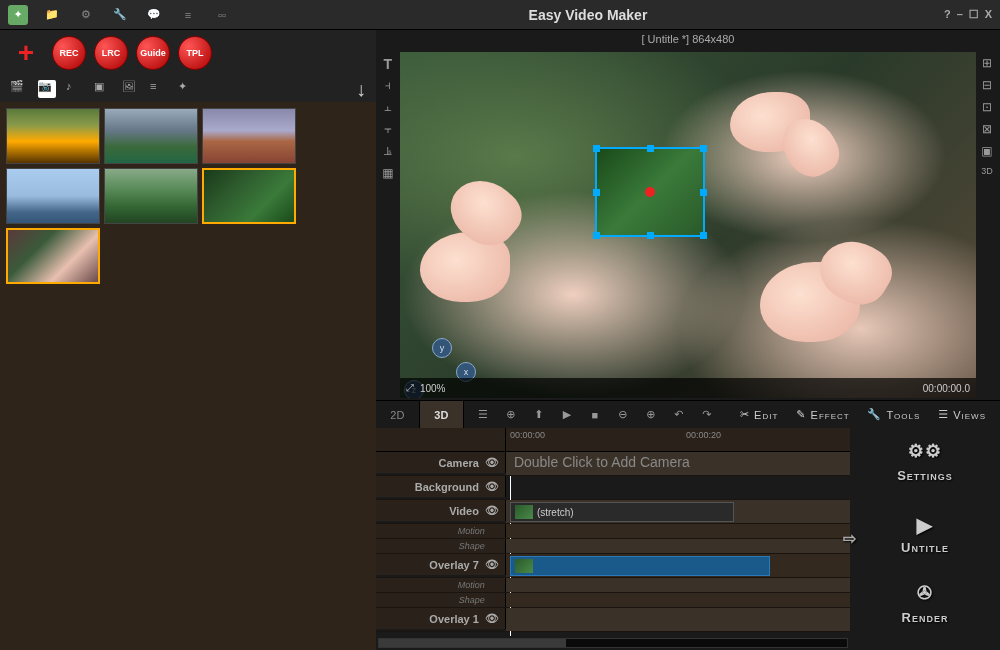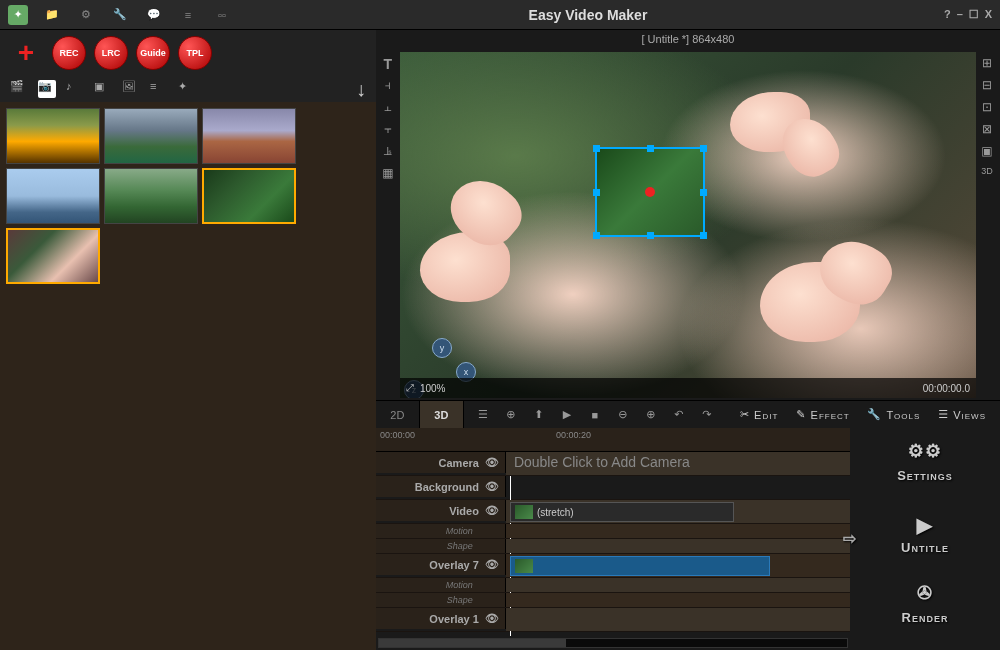--- a/index.html
+++ b/index.html
@@ -68,30 +68,30 @@
 .mode-tab { width: 44px; display: flex; align-items: center; justify-content: center; color: #888; cursor: pointer; border-right: 1px solid #000; }
 .mode-tab.active { background: #3a3228; color: #ddd; font-weight: bold; }
 .tl-icons { display: flex; gap: 10px; padding: 0 10px; align-items: center; }
 .tl-ico { width: 18px; height: 18px; color: #999; cursor: pointer; display: flex; align-items: center; justify-content: center; }
 .tl-sections { display: flex; gap: 18px; padding: 0 14px; align-items: center; flex: 1; }
 .tl-sec { color: #ccc; font-size: 11px; font-variant: small-caps; letter-spacing: 1px; cursor: pointer; display: flex; align-items: center; gap: 4px; }
 
 
 .timeline-wrap { display: flex; background: #1a1a1a; height: 222px; }
 .timeline { flex: 1; display: flex; flex-direction: column; overflow: hidden; }
-.ruler { height: 24px; background: #2a221a; display: flex; position: relative; border-bottom: 1px solid #000; flex-direction: column; }
+.ruler { height: 24px; background: #2a221a; display: flex; position: relative; border-bottom: 1px solid #000; }
 .ruler-left { width: 130px; border-right: 1px solid #000; }
 .ruler-marks { flex: 1; position: relative; color: #888; font-size: 9px; }
 .rmark { position: absolute; top: 2px; }
 .tracks { flex: 1; overflow-y: auto; }
 .track { display: flex; min-height: 24px; border-bottom: 1px solid #1a1410; }
 .track-head { width: 130px; background: #2a221a; text-align: right; padding: 4px 6px; font-size: 10px; color: #aaa; display: flex; justify-content: flex-end; align-items: center; gap: 6px; border-right: 1px solid #000; font-style: italic; }
 .track-head .eye { font-style: normal; cursor: pointer; }
 .track-head.main { font-weight: bold; font-style: normal; font-size: 11px; }
-.track-head.sub { color: #777; font-size: 9px; min-height: 14px; padding: 1px 32px 1px 6px; }
+.track-head.sub { color: #777; font-size: 9px; min-height: 14px; padding: 1px 20px 1px 6px; }
 .track-body { flex: 1; background: #3a3228; position: relative; padding: 2px 4px; }
 .track-body.alt { background: #34291e; }
 .clip { position: absolute; height: 20px; top: 2px; background: #2a2a2a; border: 1px solid #555; display: flex; align-items: center; padding: 0 4px; gap: 4px; font-size: 10px; color: #ccc; cursor: pointer; }
 .clip.blue { background: #1a5a8a; border-color: #2a7aba; }
 .clip-thumb { width: 18px; height: 14px; background: linear-gradient(135deg, #2a5a2a, #4a8a4a); }
 .hint { color: #888; font-size: 14px; padding-left: 4px; }
 .tl-hscroll { height: 14px; background: #1a1a1a; display: flex; align-items: center; padding: 0 2px; }
 .hscroll-track { flex: 1; height: 10px; background: #0a0a0a; border: 1px solid #333; position: relative; }
 .hscroll-thumb { position: absolute; left: 0; top: 0; bottom: 0; width: 40%; background: #3a3a3a; cursor: pointer; }
 .playhead { position: absolute; left: 134px; top: 24px; bottom: 0; width: 1px; background: #fff; pointer-events: none; }

